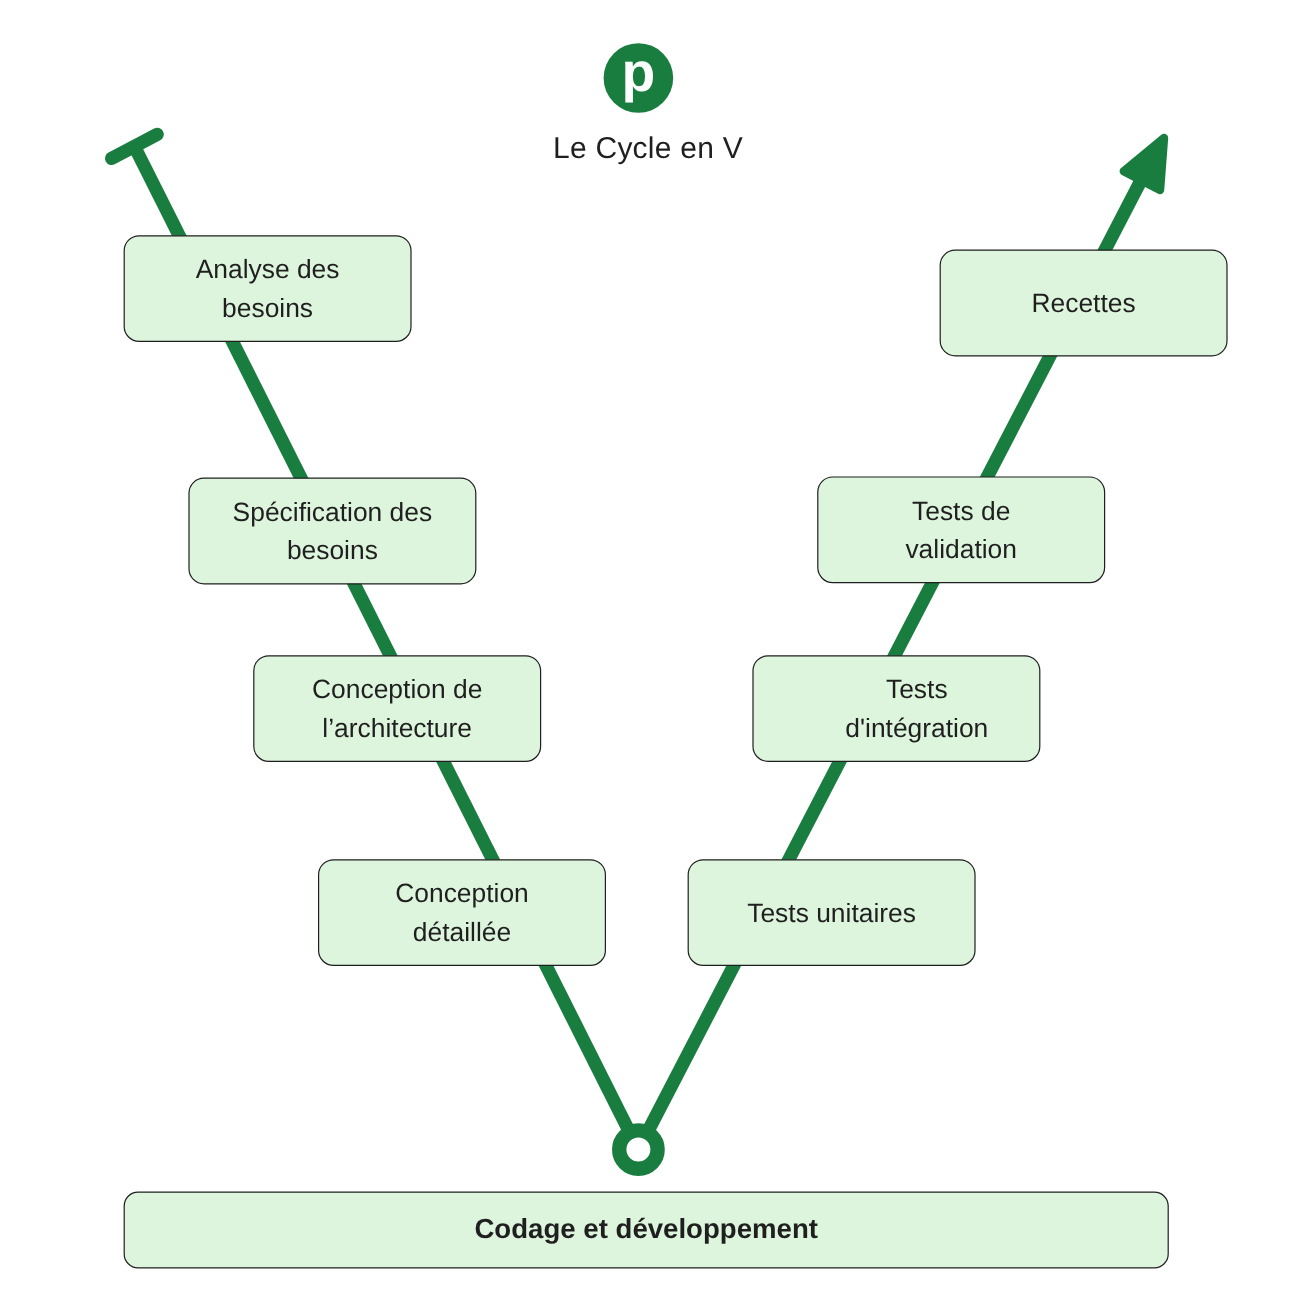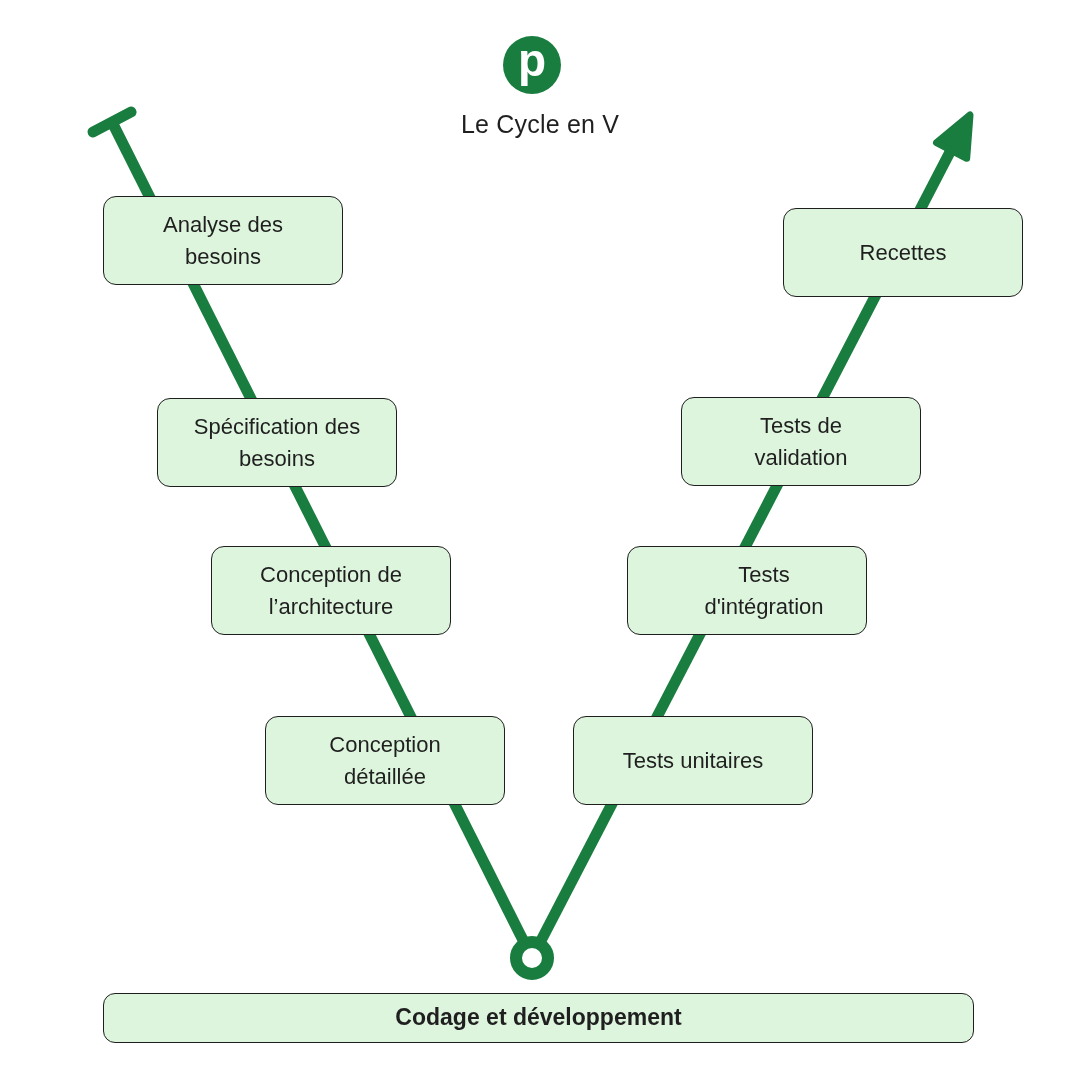--- a/index.html
+++ b/index.html
@@ -70,21 +70,21 @@
   .b-l1 { left: 103px; top: 196px; }
   .b-l2 { left: 157px; top: 398px; }
   .b-l3 { left: 211px; top: 546px; }
   .b-l4 { left: 265px; top: 716px; }
   .b-r1 { left: 735px; top: 208px; margin-left: 48px; }
   .b-r2 { left: 681px; top: 377px; margin-top: 20px; }
   .b-r3 { left: 627px; top: 546px; padding-left: 34px; }
   .b-r4 { left: 573px; top: 716px; text-align: center; }
   .b-bottom {
     left: 103px; top: 993px;
-    width: 871px; height: 50px;
+    width: 871px; height: 64px;
     border-radius: 12px;
   }
   .b-bottom span {
     font-size: 23px;
     font-weight: 700;
     white-space: normal;
   }
 </style>
 </head>
 <body>

